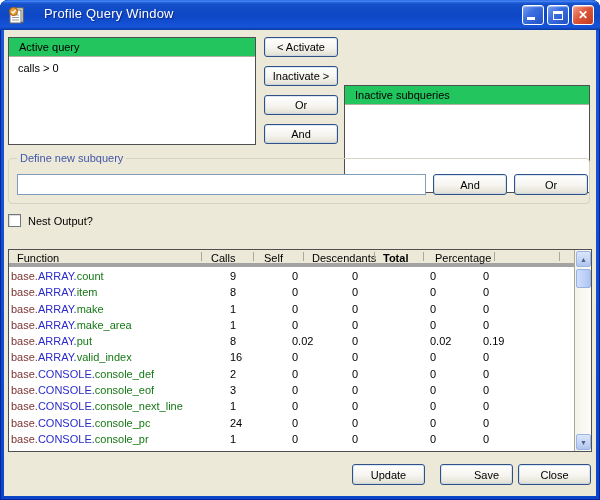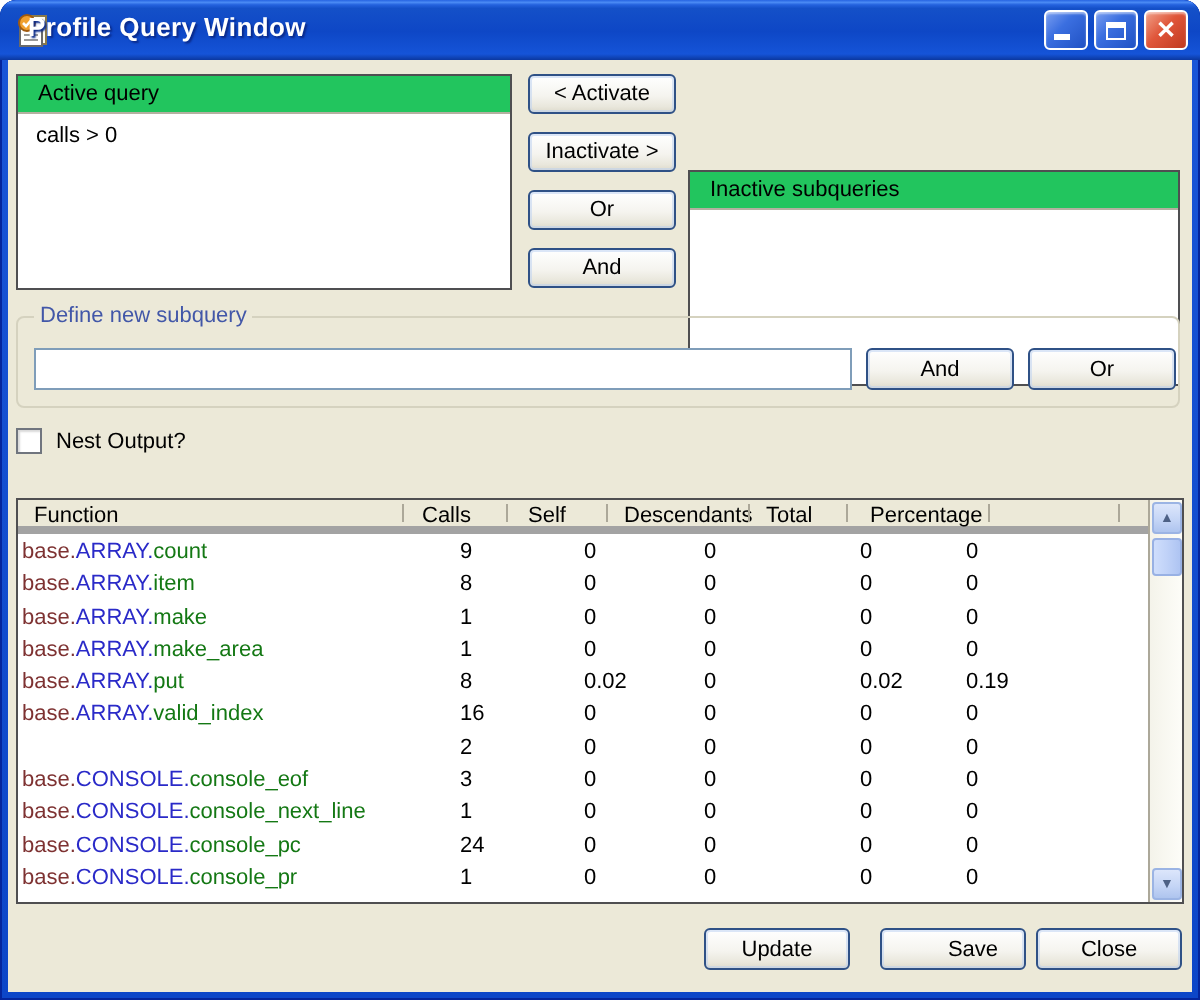--- a/index.html
+++ b/index.html
@@ -11,21 +11,21 @@
     box-shadow:inset 0 0 0 1px #04259c;
   }
   
   .titlebar {
     position:absolute; left:0; top:0; width:600px; height:30px;
     background:linear-gradient(180deg,#2664e2 0%,#4a8af4 4%,#2462de 8%,#1450c8 14%,#0e47c6 52%,#1554d8 90%,#0b38a0 100%);
     border-radius:8px 8px 0 0;
   }
   .ticon { position:absolute; left:7px; top:6px; width:18px; height:18px; }
   .ttitle {
-    position:absolute; left:14px; top:6px; color:#fff; font-size:13px; font-weight:bold;
+    position:absolute; left:44px; top:6px; color:#fff; font-size:13px; font-weight:normal;
     text-shadow:1px 1px 1px #0a2a8a; letter-spacing:0.2px;text-align:center;
   }
   .tbtns { position:absolute; right:6px; top:5px; display:flex; gap:3px; }
   .tbtn {
     width:22px; height:20px; border-radius:3px; border:1px solid #fff; position:relative;
     background:linear-gradient(135deg,#7a9ef0 0%,#3b6fe0 40%,#2051c4 100%);
     box-shadow:inset 0 1px 1px rgba(255,255,255,.5);
     cursor:pointer;
   }
   .tbtn.close { background:linear-gradient(135deg,#f0a088 0%,#e0563a 45%,#c03a20 100%); }
@@ -141,21 +141,21 @@
 
     <span class="checkbox" style="left:4px; top:184px;"></span>
     <span class="checklabel" style="left:24px; top:185px;">Nest Output?</span>
 
     <div class="table" style="left:4px; top:219px; width:584px; height:203px;">
       <div class="thead">
           <span class="th" style="left: 8px;">Function</span>
           <span class="th" style="left: 202px;">Calls</span>
           <span class="th" style="left: 255px;">Self</span>
           <span class="th" style="left: 303px;">Descendants</span>
-          <span class="th" style="left: 374px;">Total</span>
+          <span class="th" style="left: 374px; font-weight: bold;">Total</span>
           <span class="th" style="left: 426px;">Percentage</span>
           <i class="thsep" style="left: 192px;"></i>
           <i class="thsep" style="left: 244px;"></i>
           <i class="thsep" style="left: 294px;"></i>
           <i class="thsep" style="left: 365px;"></i>
           <i class="thsep" style="left: 414px;"></i>
           <i class="thsep" style="left: 485px;"></i>
           <i class="thsep" style="left: 550px;"></i>
         </div>
       <div class="tbody">
@@ -201,20 +201,21 @@
           </div>
           <div class="trow">
             <span class="fn"><span class="seg-cluster">base.</span><span class="seg-class">ARRAY.</span><span class="seg-feature">valid_index</span></span>
             <span class="cell" style="left: 221px;">16</span>
             <span class="cell" style="left: 283px;">0</span>
             <span class="cell" style="left: 343px;">0</span>
             <span class="cell" style="left: 421px;">0</span>
             <span class="cell" style="left: 474px;">0</span>
           </div>
           <div class="trow">
+            <span class="fn"><span class="seg-cluster">base.</span><span class="seg-class">CONSOLE.</span><span class="seg-feature">console_def</span></span>
             <span class="cell" style="left: 221px;">2</span>
             <span class="cell" style="left: 283px;">0</span>
             <span class="cell" style="left: 343px;">0</span>
             <span class="cell" style="left: 421px;">0</span>
             <span class="cell" style="left: 474px;">0</span>
           </div>
           <div class="trow">
             <span class="fn"><span class="seg-cluster">base.</span><span class="seg-class">CONSOLE.</span><span class="seg-feature">console_eof</span></span>
             <span class="cell" style="left: 221px;">3</span>
             <span class="cell" style="left: 283px;">0</span>

